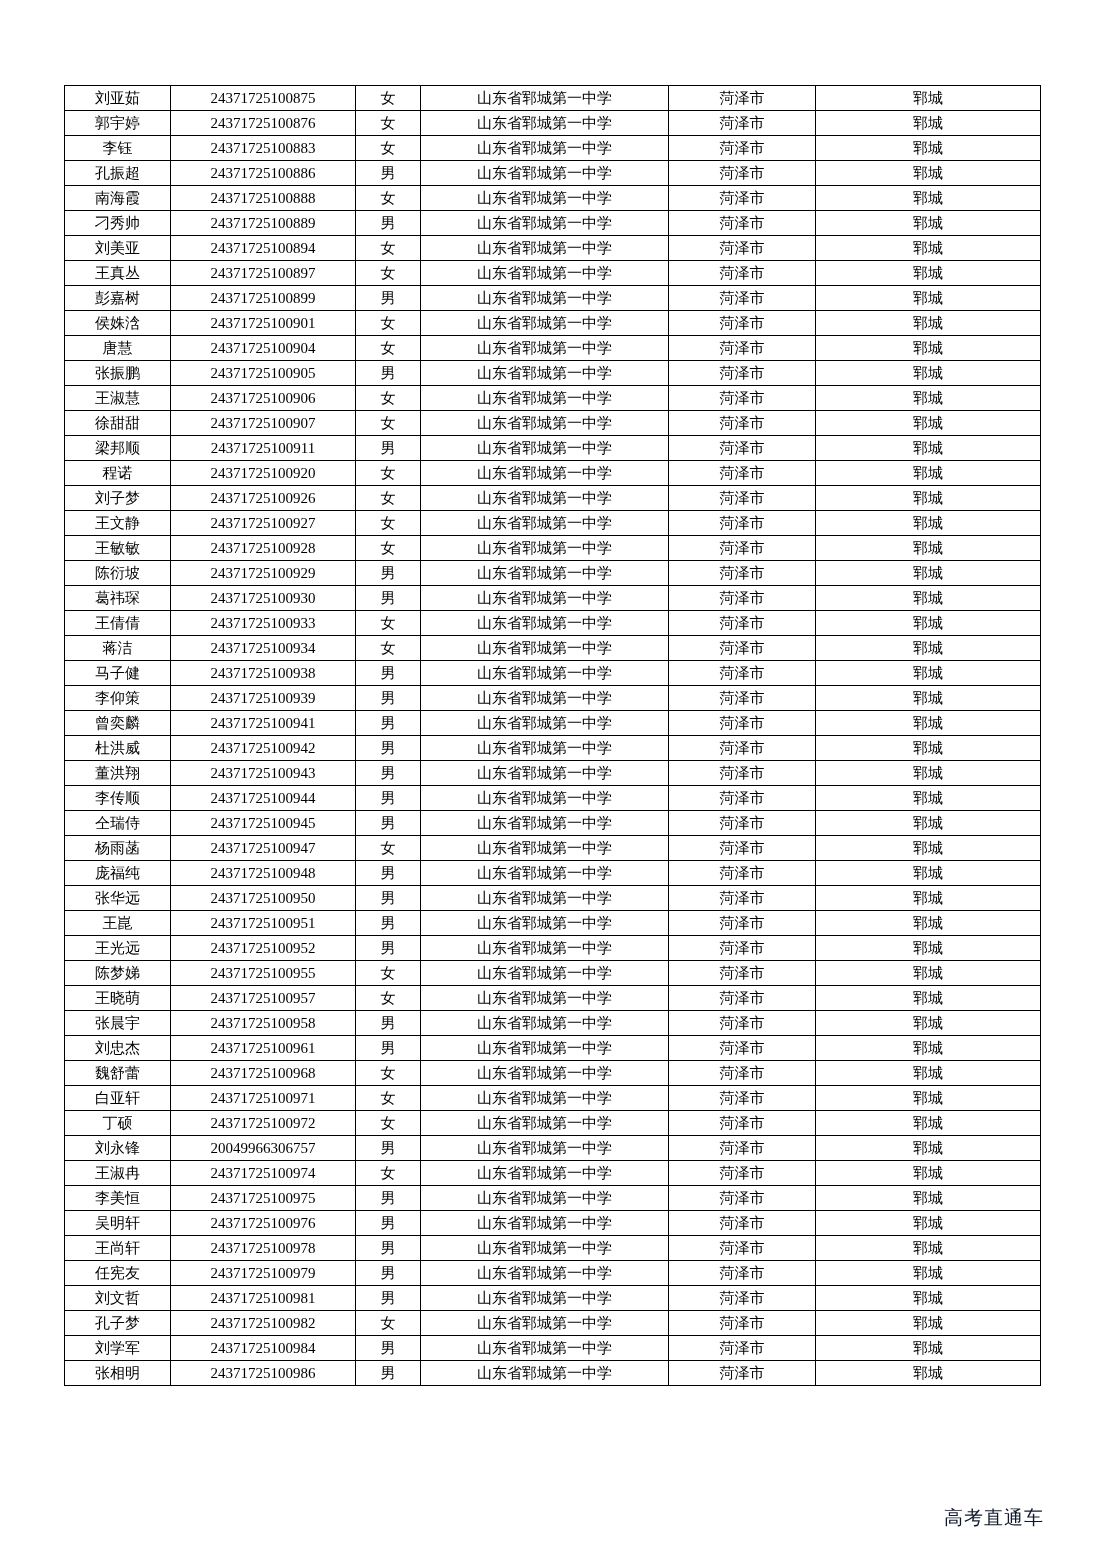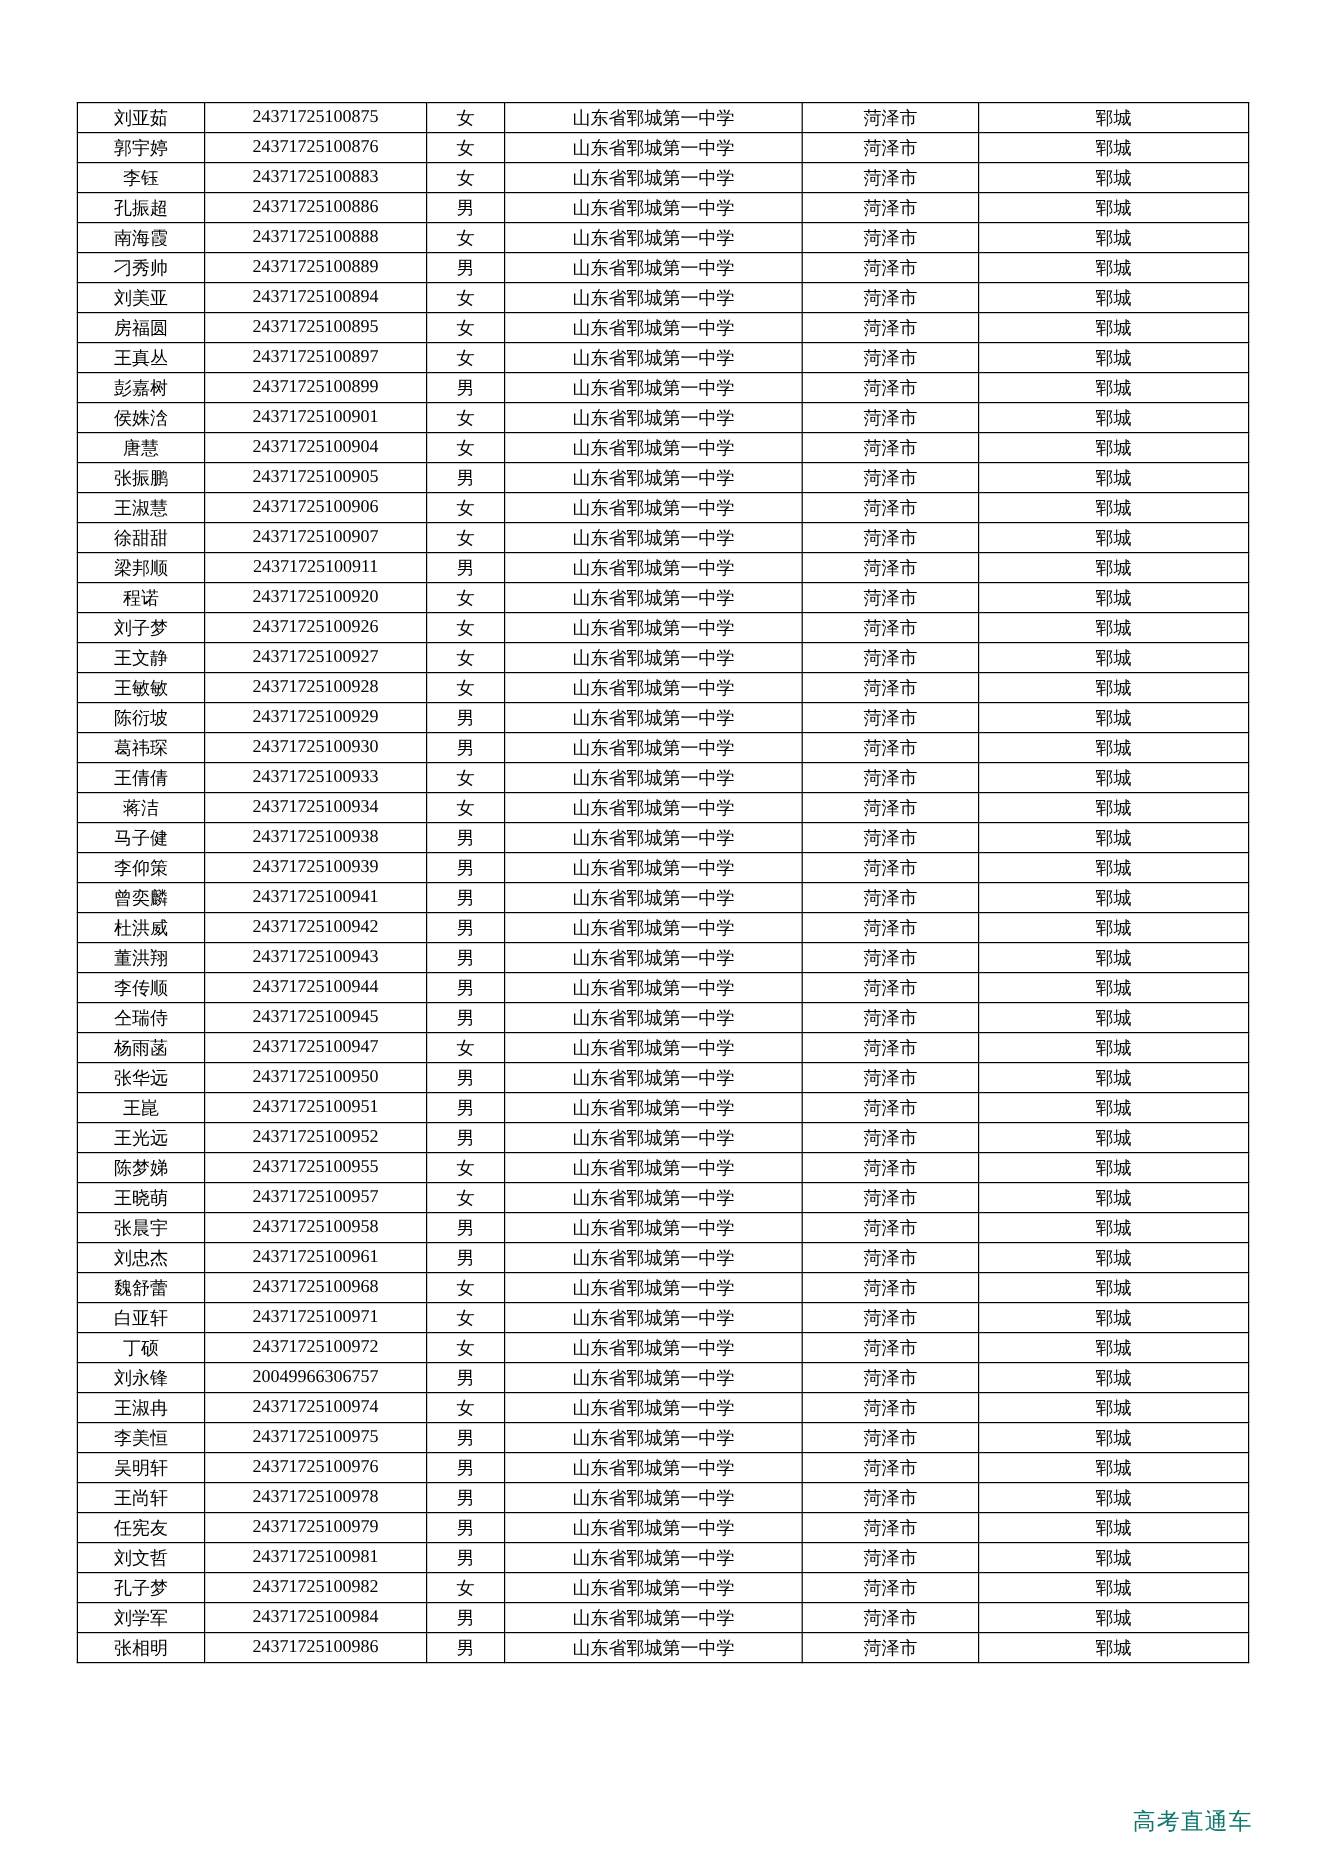--- a/index.html
+++ b/index.html
@@ -38,21 +38,21 @@
   col.c-number { width: 185px; }
   col.c-gender { width: 65px;  }
   col.c-school { width: 248px; }
   col.c-city   { width: 147px; }
   col.c-county { width: 225px; }
   .watermark {
     position: absolute;
     top: 1505px;
     right: 58px;
     font-size: 19px;
-    color: #0f766e;
+    color: #0f172a;
     font-family: "Liberation Sans", "DejaVu Sans", sans-serif;
     letter-spacing: 1px;
   }
 </style>
 </head>
 <body>
 
 <div class="page">
   <table class="roster">
     <colgroup>
@@ -114,28 +114,20 @@
         </tr>
         <tr>
           <td>刘美亚</td>
           <td>24371725100894</td>
           <td>女</td>
           <td>山东省郓城第一中学</td>
           <td>菏泽市</td>
           <td>郓城</td>
         </tr>
         <tr>
-          <td>房福圆</td>
-          <td>24371725100895</td>
-          <td>女</td>
-          <td>山东省郓城第一中学</td>
-          <td>菏泽市</td>
-          <td>郓城</td>
-        </tr>
-        <tr>
           <td>王真丛</td>
           <td>24371725100897</td>
           <td>女</td>
           <td>山东省郓城第一中学</td>
           <td>菏泽市</td>
           <td>郓城</td>
         </tr>
         <tr>
           <td>彭嘉树</td>
           <td>24371725100899</td>
@@ -309,20 +301,28 @@
           <td>24371725100945</td>
           <td>男</td>
           <td>山东省郓城第一中学</td>
           <td>菏泽市</td>
           <td>郓城</td>
         </tr>
         <tr>
           <td>杨雨菡</td>
           <td>24371725100947</td>
           <td>女</td>
+          <td>山东省郓城第一中学</td>
+          <td>菏泽市</td>
+          <td>郓城</td>
+        </tr>
+        <tr>
+          <td>庞福纯</td>
+          <td>24371725100948</td>
+          <td>男</td>
           <td>山东省郓城第一中学</td>
           <td>菏泽市</td>
           <td>郓城</td>
         </tr>
         <tr>
           <td>张华远</td>
           <td>24371725100950</td>
           <td>男</td>
           <td>山东省郓城第一中学</td>
           <td>菏泽市</td>

